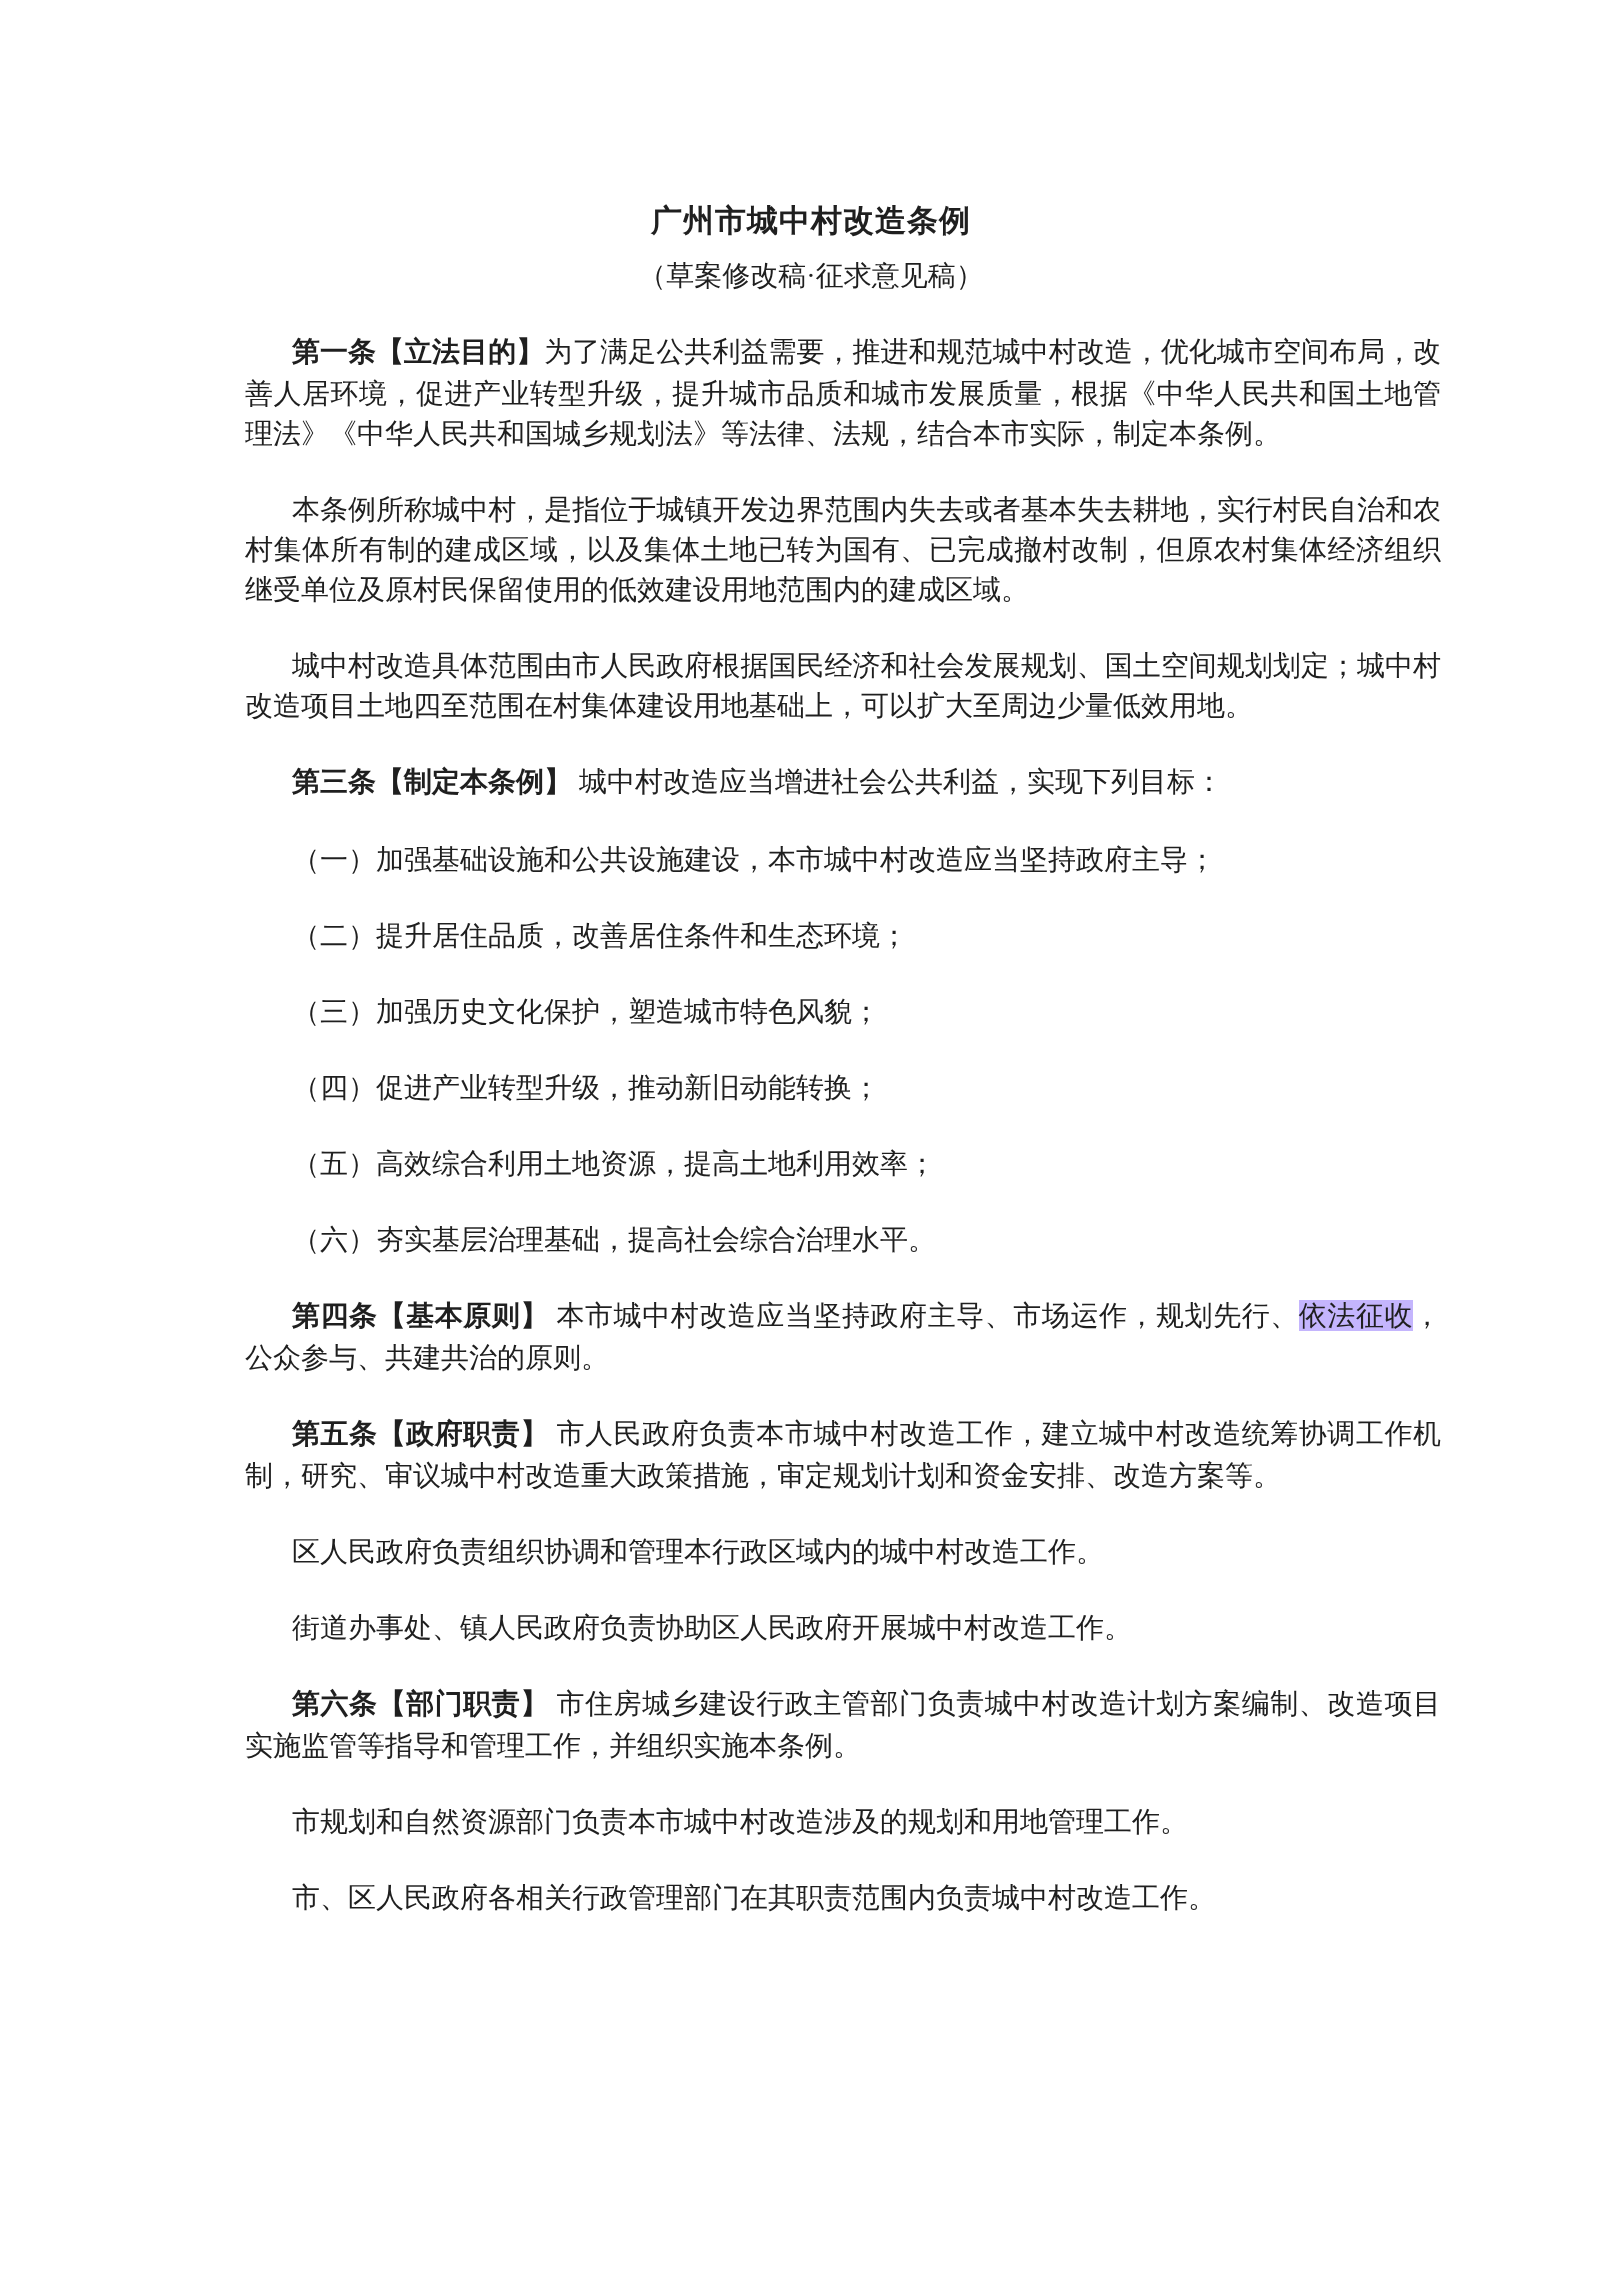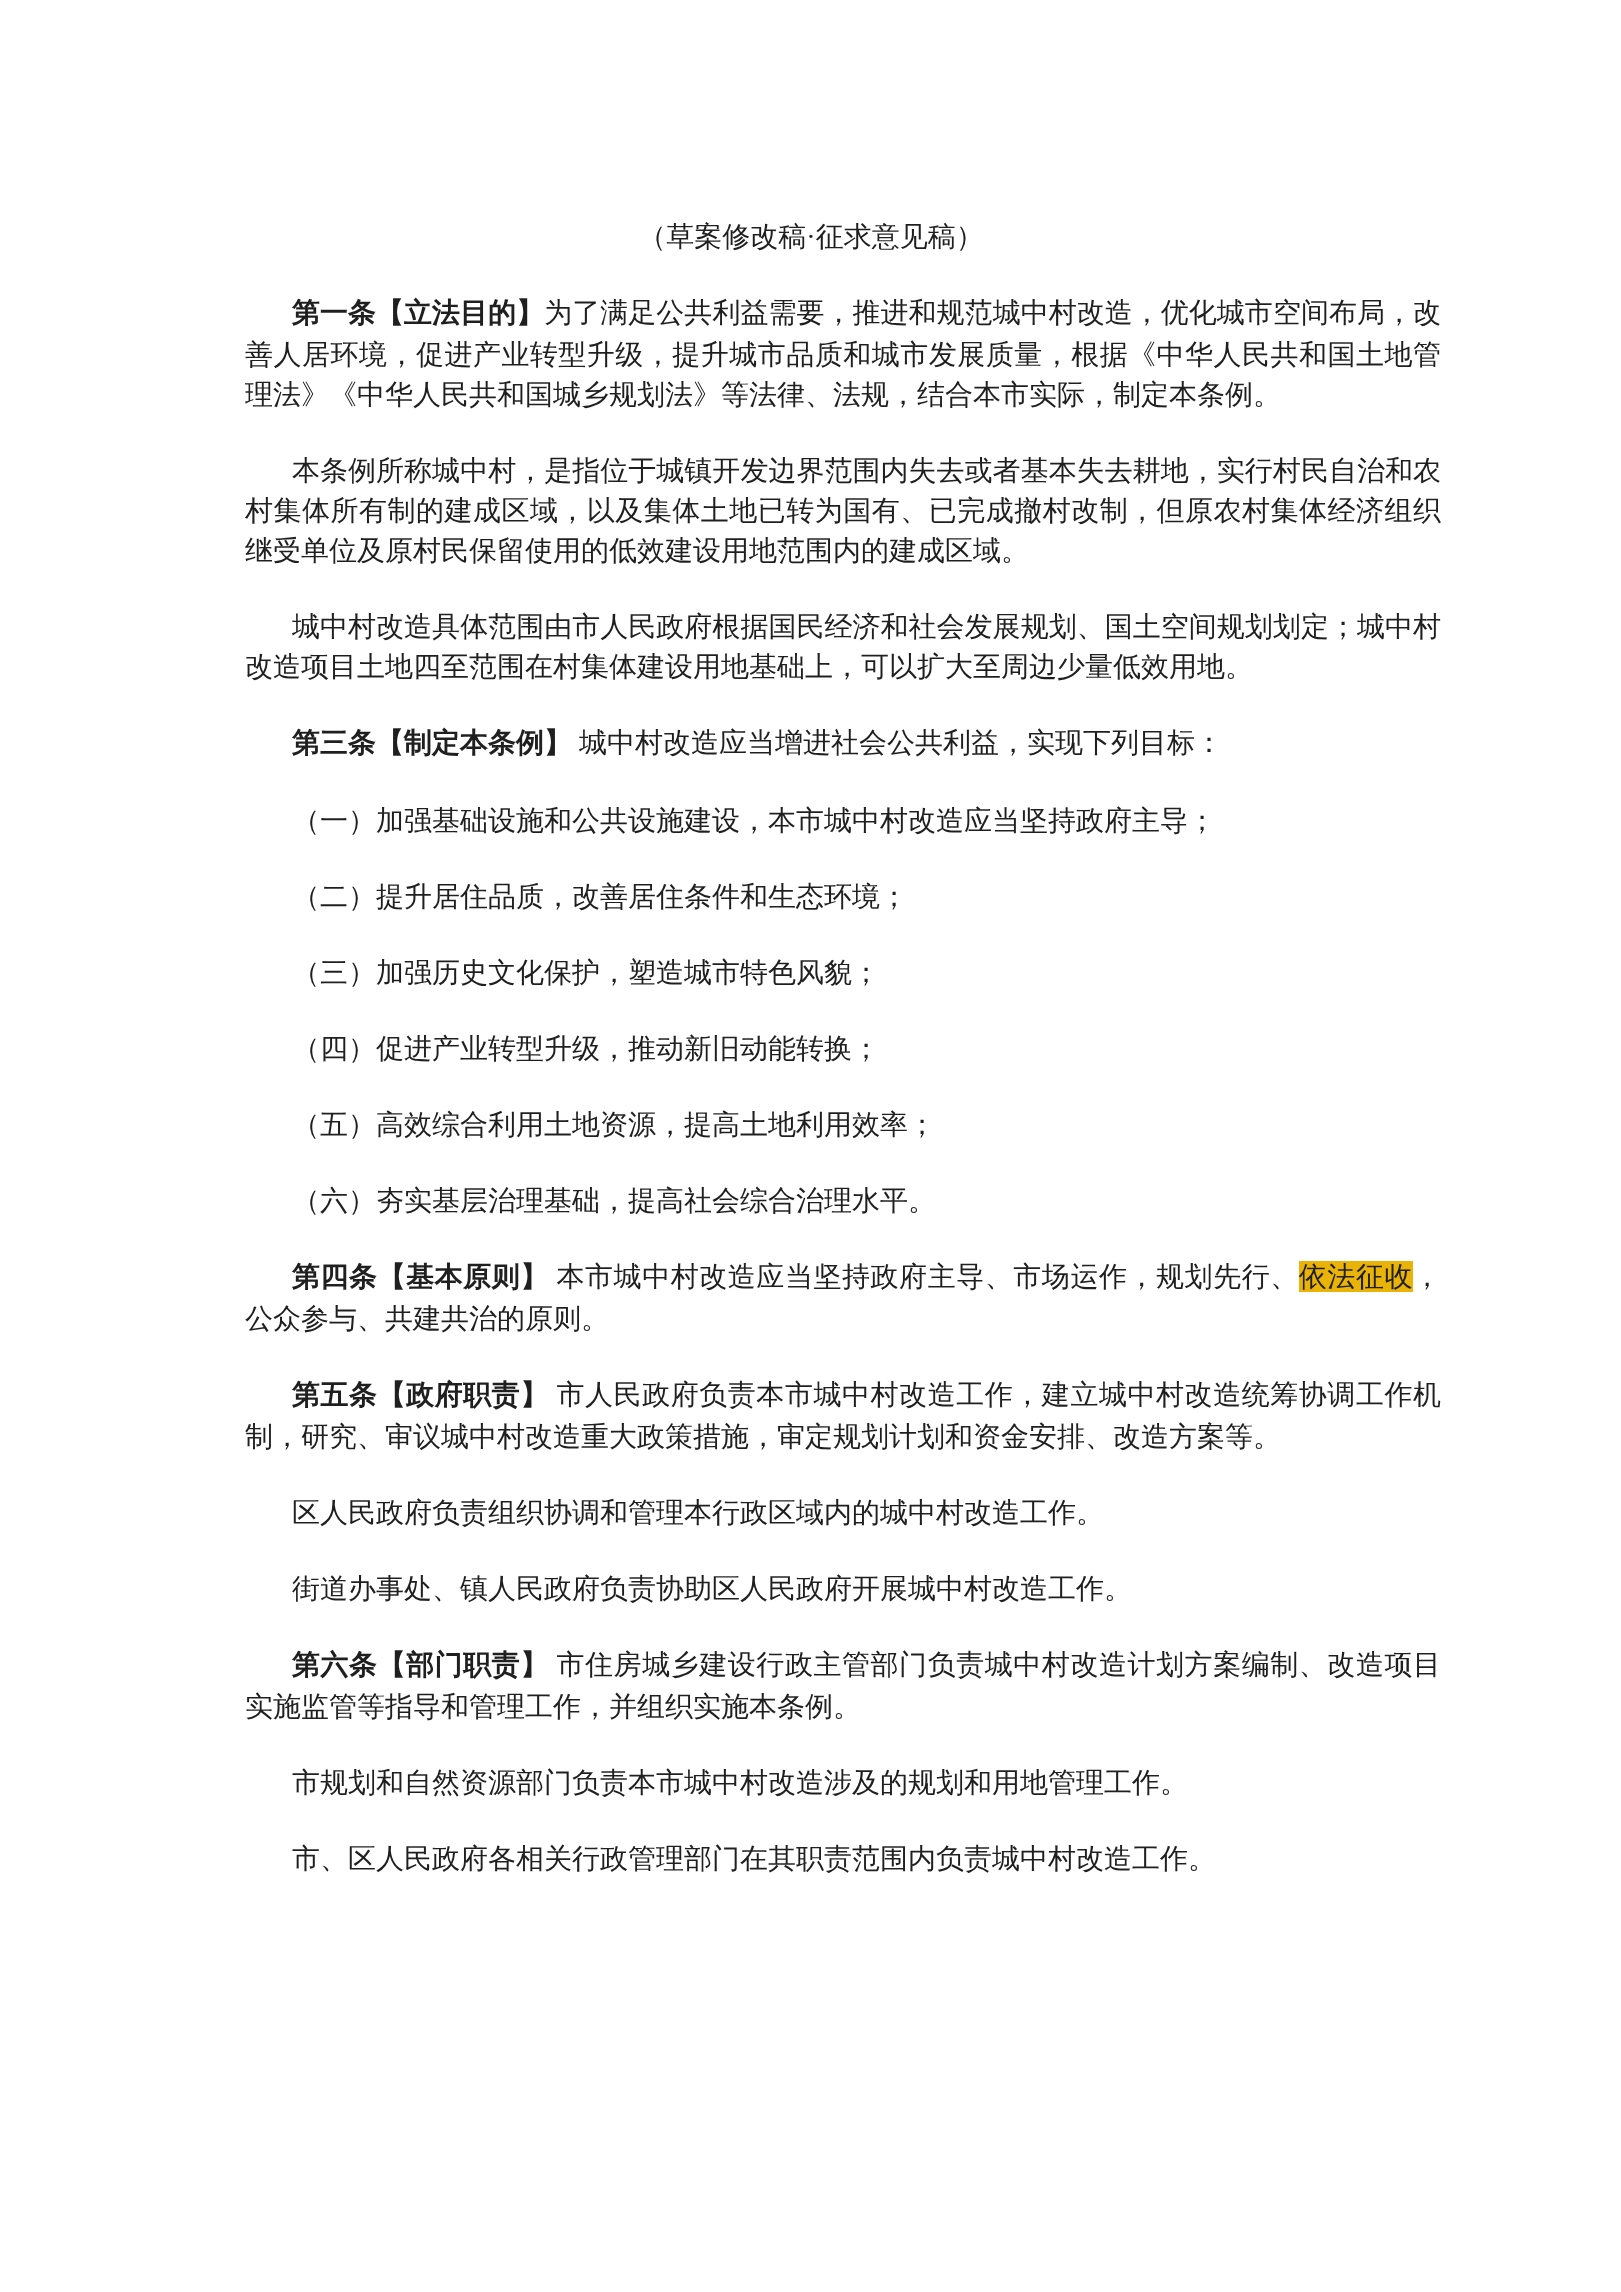--- a/index.html
+++ b/index.html
@@ -39,29 +39,30 @@
     text-align: justify;
     text-justify: inter-ideograph;
     text-indent: 47px;
   }
   .head {
     font-family: Liberation Mono, monospace;
     font-weight: 600;
     margin-top: 17px;
   }
   .hl {
-    background: #eab308;
+    background: #c4b5fd;
   }
 </style>
 </head>
 <body>
 
 <div class="page">
 
   <div class="center-col">
+    <h1 class="title">广州市城中村改造条例</h1>
     <div class="subtitle">（草案修改稿·征求意见稿）</div>
   </div>
 
   <p class="para"><span class="head">第一条【立法目的】</span><span>为了满足公共利益需要，推进和规范城中村改造，优化城市空间布局，改善人居环境，促进产业转型升级，提升城市品质和城市发展质量，根据《中华人民共和国土地管理法》《中华人民共和国城乡规划法》等法律、法规，结合本市实际，制定本条例。</span></p>
 
 
   <p class="para">本条例所称城中村，是指位于城镇开发边界范围内失去或者基本失去耕地，实行村民自治和农村集体所有制的建成区域，以及集体土地已转为国有、已完成撤村改制，但原农村集体经济组织继受单位及原村民保留使用的低效建设用地范围内的建成区域。</p>
 
   <p class="para">城中村改造具体范围由市人民政府根据国民经济和社会发展规划、国土空间规划划定；城中村改造项目土地四至范围在村集体建设用地基础上，可以扩大至周边少量低效用地。</p>
 

